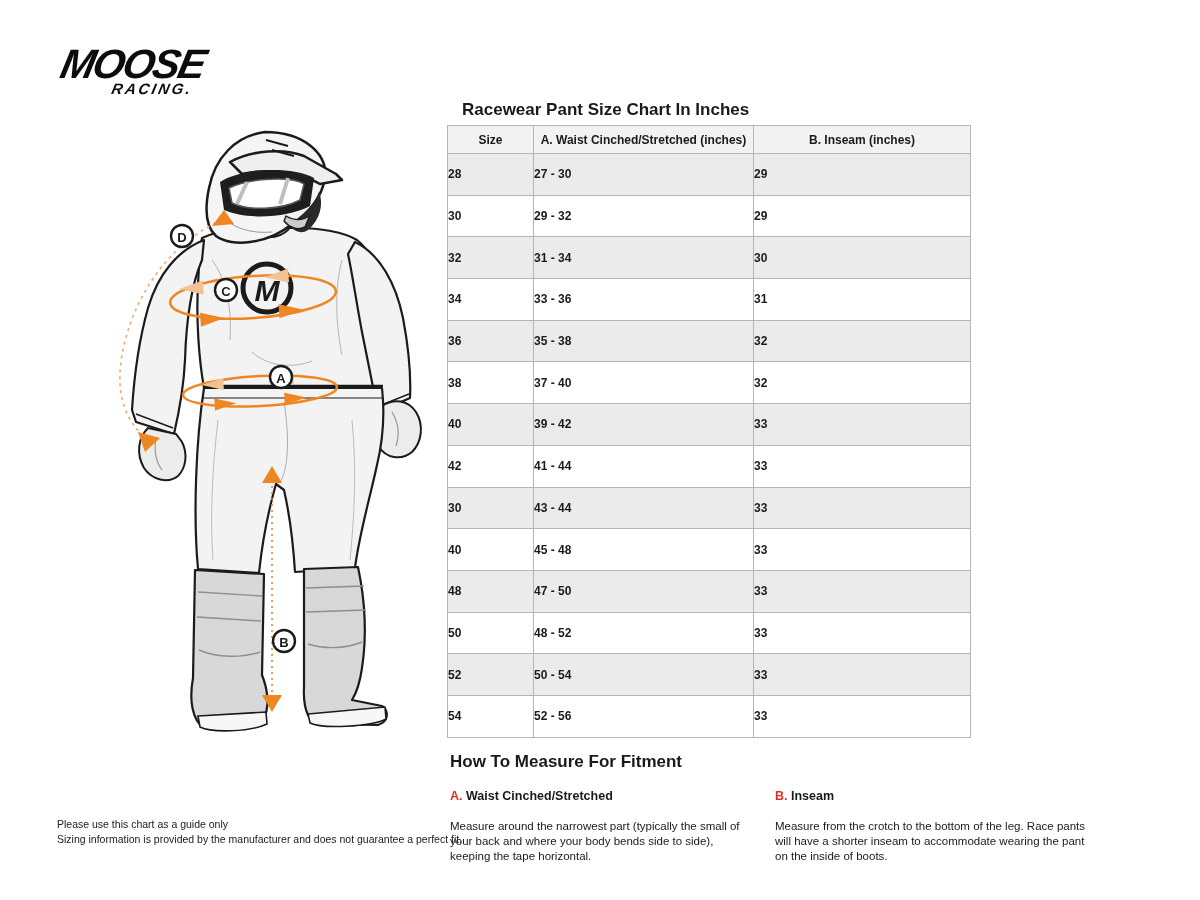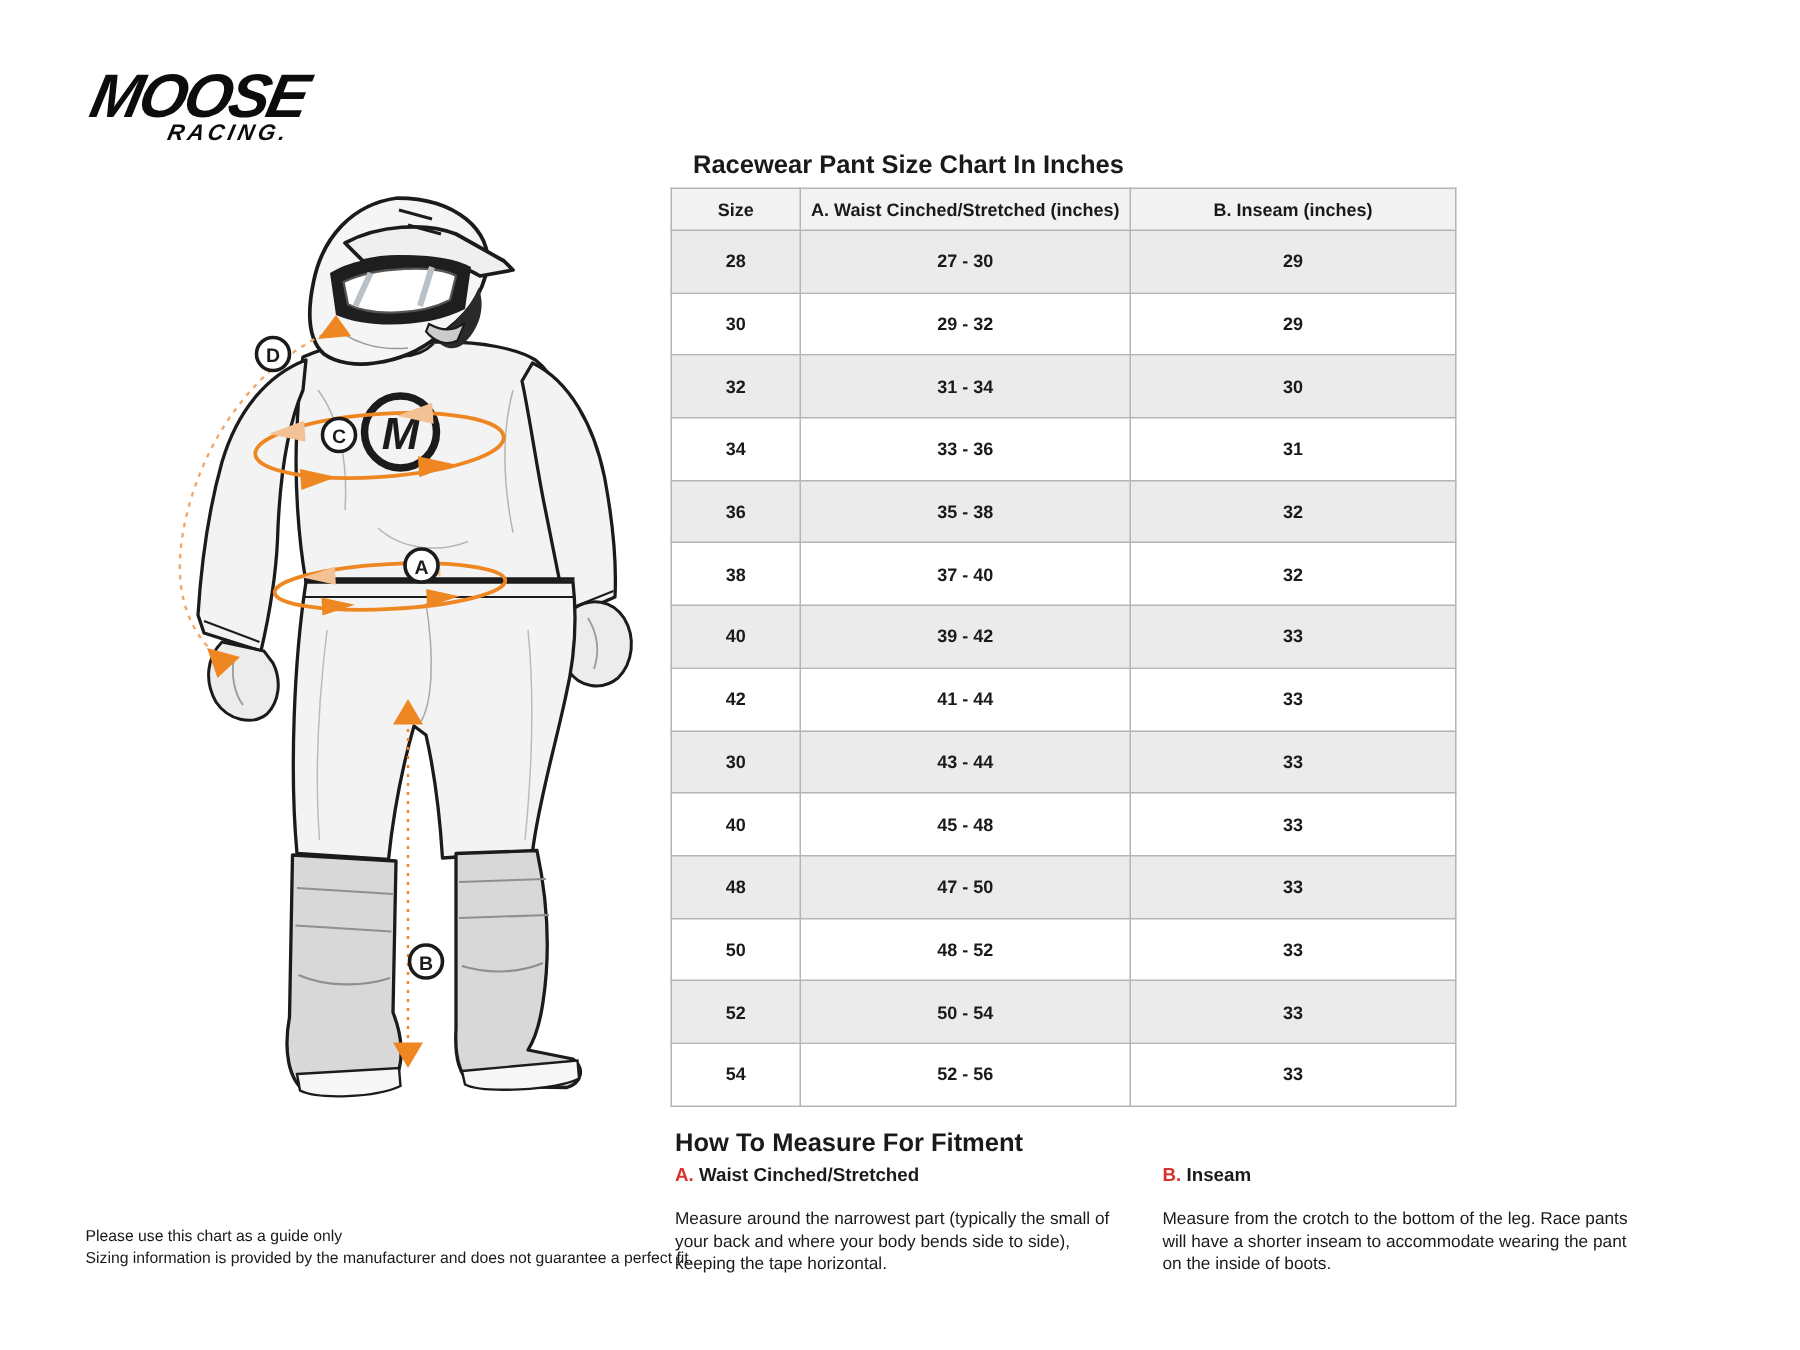--- a/index.html
+++ b/index.html
@@ -16,27 +16,27 @@
   
   .figure { position:absolute; left:52px; top:120px; width:385px; height:628px; }
 
   
   .chart-title { position:absolute; left:450px; top:88px; margin:12px; font-size:17px; font-weight:bold; }
   .size-table { position:absolute; left:447px; top:125px; width:523px;
                 border-collapse:collapse; table-layout:fixed; }
   .size-table th { background:#f2f2f2; border:1px solid #b5b5b5; font-size:12px; font-weight:bold;
                    height:27px; padding:0; text-align:center; }
   .size-table td { border:1px solid #b5b5b5; font-size:12px; font-weight:bold;
-                   height:40.7px; padding:0; text-align:center; }
+                   height:40.7px; padding:0; }
   .size-table tbody tr:nth-child(odd)  { background:#ebebeb; }
   .size-table tbody tr:nth-child(even) { background:#ffffff; }
 
   
   .howto { position:absolute; left:450px; top:752px; width:660px; }
-  .howto-title { margin:0 0 4px 0; font-size:17px; font-weight:bold; }
+  .howto-title { margin:0 0 17px 0; font-size:17px; font-weight:bold; }
   .howto-cols { display:flex; }
   .howto-col-a { width:298px; margin-right:27px; }
   .howto-col-b { width:312px; }
   .howto-label { font-size:12.5px; font-weight:bold; margin-bottom:16px; }
   .letter-red { color:#d9302c; }
   .howto-text { margin:0; font-size:11.5px; line-height:15px; }
 
   
   .disclaimer { position:absolute; left:57px; top:817px; font-size:10.5px; line-height:15px; }
 </style>

